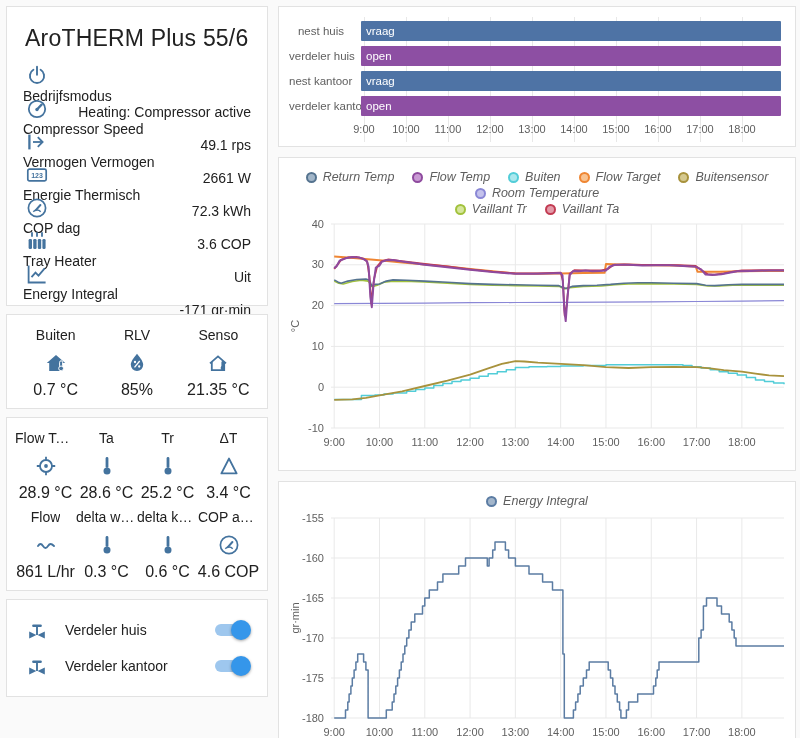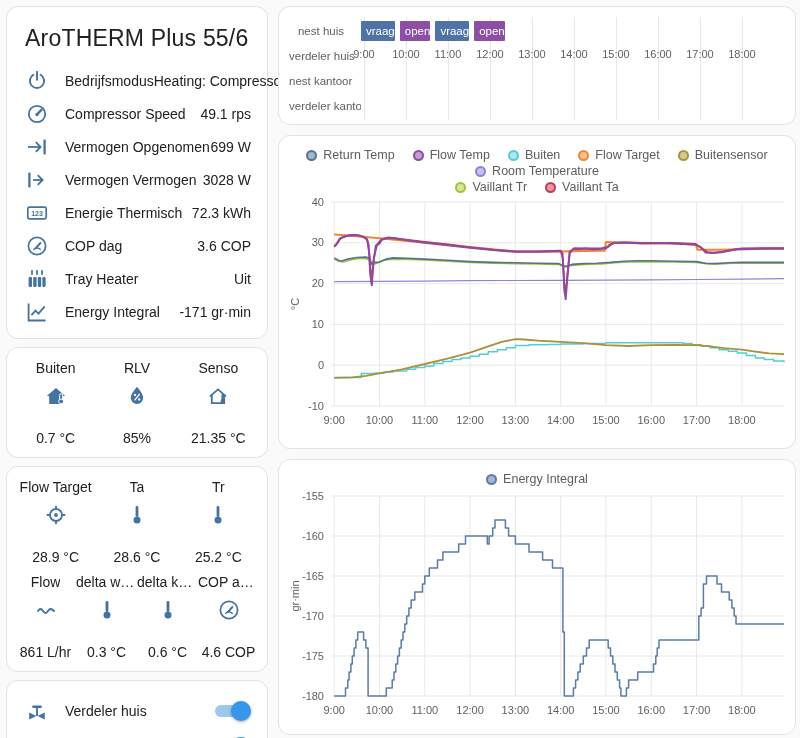--- a/index.html
+++ b/index.html
@@ -1,67 +1,67 @@
 <!DOCTYPE html>
 <html><head>
 <meta charset="utf-8">
 <style>
   * { box-sizing: border-box; margin: 0; padding: 0; }
   html,body { width:800px; height:738px; background:#fafafa; overflow:hidden;
     font-family:"Liberation Sans", sans-serif; color:#212121; }
   .page { display:flex; gap:10px; padding:6px; }
   .col-left { width:262px; display:flex; flex-direction:column; gap:8px; }
   .col-right { flex:1; display:flex; flex-direction:column; gap:10px; }
-  .card { background:#fff; border:1px solid #e2e2e2; border-radius:12px; }
+  .card { background:#fff; border:1px solid #e2e2e2; border-radius:0; }
 
   
   .main-card { padding:14px 16px 10px 16px; }
   .main-card h1 { font-size:23px; font-weight:400; color:#212121; margin:4px 0 12px 2px; letter-spacing:.2px; }
-  .ent-row { display:flex; align-items:center; height:33px; cursor:pointer; }
+  .ent-row { display:flex; height:33px; cursor:pointer;flex-direction:column; }
   .ent-row .icon { width:24px; height:24px; margin:0 16px 0 2px; color:#44739e; flex:none; }
   .ent-row .lbl { font-size:14px; white-space:nowrap; }
   .ent-row .val { margin-left:auto; font-size:14px; white-space:nowrap; text-align:right; }
 
   
   .glance { padding:12px 8px 10px 8px; }
   .g-grid { display:flex; }
   .g-item { flex:1; display:flex; flex-direction:column; align-items:center; cursor:pointer; min-width:0; }
   .g-item .g-h { font-size:14px; line-height:17px; white-space:nowrap; overflow:hidden; text-overflow:ellipsis; max-width:100%; }
   .g-item .icon { width:24px; height:24px; margin:7px 0 6px 0; color:#44739e; }
-  .g-item .g-v { font-size:14px; line-height:17px; white-space:nowrap;margin-top:16px; }
+  .g-item .g-v { font-size:16px; line-height:17px; white-space:nowrap; }
   .g-row2 { margin-top:8px; }
 
   
   .sw-card { padding:12px 16px; }
   .sw-row { display:flex; align-items:center; height:36px; }
   .sw-row .icon { width:24px; height:24px; margin:0 16px 0 2px; color:#44739e; flex:none; }
   .sw-row .lbl { font-size:14px; }
   .toggle { margin-left:auto; width:38px; height:20px; position:relative; cursor:pointer; }
   .toggle .track { position:absolute; left:2px; right:2px; top:4px; height:12px; border-radius:7px; background:#9ec7ee; }
   .toggle .knob { position:absolute; right:0; top:0; width:20px; height:20px; border-radius:50%;
     background:#3596ea; box-shadow:0 1px 3px rgba(0,0,0,.35); }
 
   
   .tl-card { padding:14px 14px 8px 10px; }
   .tl-wrap { display:flex; }
   .tl-labels { width:72px; flex:none; display:flex; flex-direction:column; gap:5px; }
   .tl-labels .tl-lab { height:20px; line-height:20px; font-size:11.5px; color:#5f5f5f; text-align:right; padding-right:17px;
      white-space:nowrap; overflow:hidden; }
   .tl-plot { flex:1; position:relative; }
   .tl-grid-v { position:absolute; top:-4px; bottom:-4px; width:1px; background:#e8e8e8; }
-  .tl-bars { position:relative; display:flex; flex-direction:row; gap:5px; }
+  .tl-bars { position:relative; display:flex; flex-direction:column; gap:5px; }
   .tl-bar { height:20px; border-radius:1px; color:#fff; font-size:11.5px; line-height:20px; padding-left:5px; cursor:pointer; }
   .tl-axis { position:relative; height:18px; margin-top:4px; }
   .tl-axis span { position:absolute; transform:translateX(-50%); font-size:11px; color:#5f5f5f; top:3px; }
 
   
   .chart-card { padding:10px 8px 4px 8px; }
   .legend { display:flex; justify-content:center; flex-wrap:wrap; gap:2px 18px; margin:2px 0 0 0; }
   .legend + .legend { margin-top:2px; }
-  .lg-item { display:flex; align-items:center; gap:6px; cursor:pointer; }
+  .lg-item { display:flex; align-items:center; gap:6px; cursor:pointer;font-style:italic; }
   .lg-dot { width:11px; height:11px; border-radius:50%; border:2px solid #000; }
   .lg-txt { font-size:12.5px; color:#5e5e5e; }
   svg text { font-family:"Liberation Sans", sans-serif; }
 </style>
 </head>
 <body>
 
 <div class="page">
   <div class="col-left">
     <section class="card main-card">
@@ -79,35 +79,26 @@
             <span class="icon"><svg viewBox="0 0 24 24" width="100%" height="100%">
                 <circle cx="12" cy="12" r="8.2" fill="none" stroke="currentColor" stroke-width="1.8"></circle>
                 <path d="M12 12.5 16.6 7.6" stroke="currentColor" stroke-width="2.3" stroke-linecap="round"></path>
                 <circle cx="12" cy="12.5" r="1.7" fill="currentColor"></circle>
               </svg></span>
             <span class="lbl">Compressor Speed</span>
             <span class="val">49.1 rps</span>
           </div>
           <div class="ent-row">
             <span class="icon"><svg viewBox="0 0 24 24" width="100%" height="100%">
-                <line x1="3" y1="12" x2="15" y2="12" stroke="currentColor" stroke-width="1.8"></line>
-                <path d="M10.8 7.2 15.6 12l-4.8 4.8" fill="none" stroke="currentColor" stroke-width="1.8"></path>
-                <line x1="19.6" y1="4.6" x2="19.6" y2="19.4" stroke="currentColor" stroke-width="2.3"></line>
-              </svg></span>
-            <span class="lbl">Vermogen Opgenomen</span>
-            <span class="val">699 W</span>
-          </div>
-          <div class="ent-row">
-            <span class="icon"><svg viewBox="0 0 24 24" width="100%" height="100%">
                 <line x1="4.4" y1="4.6" x2="4.4" y2="19.4" stroke="currentColor" stroke-width="2.3"></line>
                 <line x1="8" y1="12" x2="17" y2="12" stroke="currentColor" stroke-width="1.8"></line>
                 <path d="M12.8 7.2 17.6 12l-4.8 4.8" fill="none" stroke="currentColor" stroke-width="1.8"></path>
               </svg></span>
             <span class="lbl">Vermogen Vermogen</span>
-            <span class="val">3028 W</span>
+            <span class="val">2661 W</span>
           </div>
           <div class="ent-row">
             <span class="icon"><svg viewBox="0 0 24 24" width="100%" height="100%">
                 <rect x="2.8" y="6.2" width="18.4" height="11.6" rx="1.6" fill="none" stroke="currentColor" stroke-width="1.7"></rect>
                 <text x="12" y="15.3" text-anchor="middle" font-size="7" font-weight="bold" fill="currentColor">123</text>
               </svg></span>
             <span class="lbl">Energie Thermisch</span>
             <span class="val">72.3 kWh</span>
           </div>
           <div class="ent-row">
@@ -195,20 +186,27 @@
                 </svg></span>
               <div class="g-v">28.6 °C</div>
             </div>
             <div class="g-item">
               <div class="g-h">Tr</div>
               <span class="icon"><svg viewBox="0 0 24 24" width="100%" height="100%">
                   <rect x="10.6" y="3" width="2.8" height="11" rx="1.4" fill="currentColor"></rect>
                   <circle cx="12" cy="16.9" r="3.5" fill="currentColor"></circle>
                 </svg></span>
               <div class="g-v">25.2 °C</div>
+            </div>
+            <div class="g-item">
+              <div class="g-h">ΔT</div>
+              <span class="icon"><svg viewBox="0 0 24 24" width="100%" height="100%">
+                  <path d="M12 4.6 19.6 19.4H4.4z" fill="none" stroke="currentColor" stroke-width="1.9" stroke-linejoin="round"></path>
+                </svg></span>
+              <div class="g-v">3.4 °C</div>
             </div>
           </div>
           <div class="g-grid g-row2">
             <div class="g-item">
               <div class="g-h">Flow</div>
               <span class="icon"><svg viewBox="0 0 24 24" width="100%" height="100%">
                   <path d="M4 13c1.7-2.6 3.3-2.6 5 0s3.3 2.6 5 0 3.3-2.6 6 0" fill="none" stroke="currentColor" stroke-width="1.9" stroke-linecap="round"></path>
                 </svg></span>
               <div class="g-v">861 L/hr</div>
             </div>

